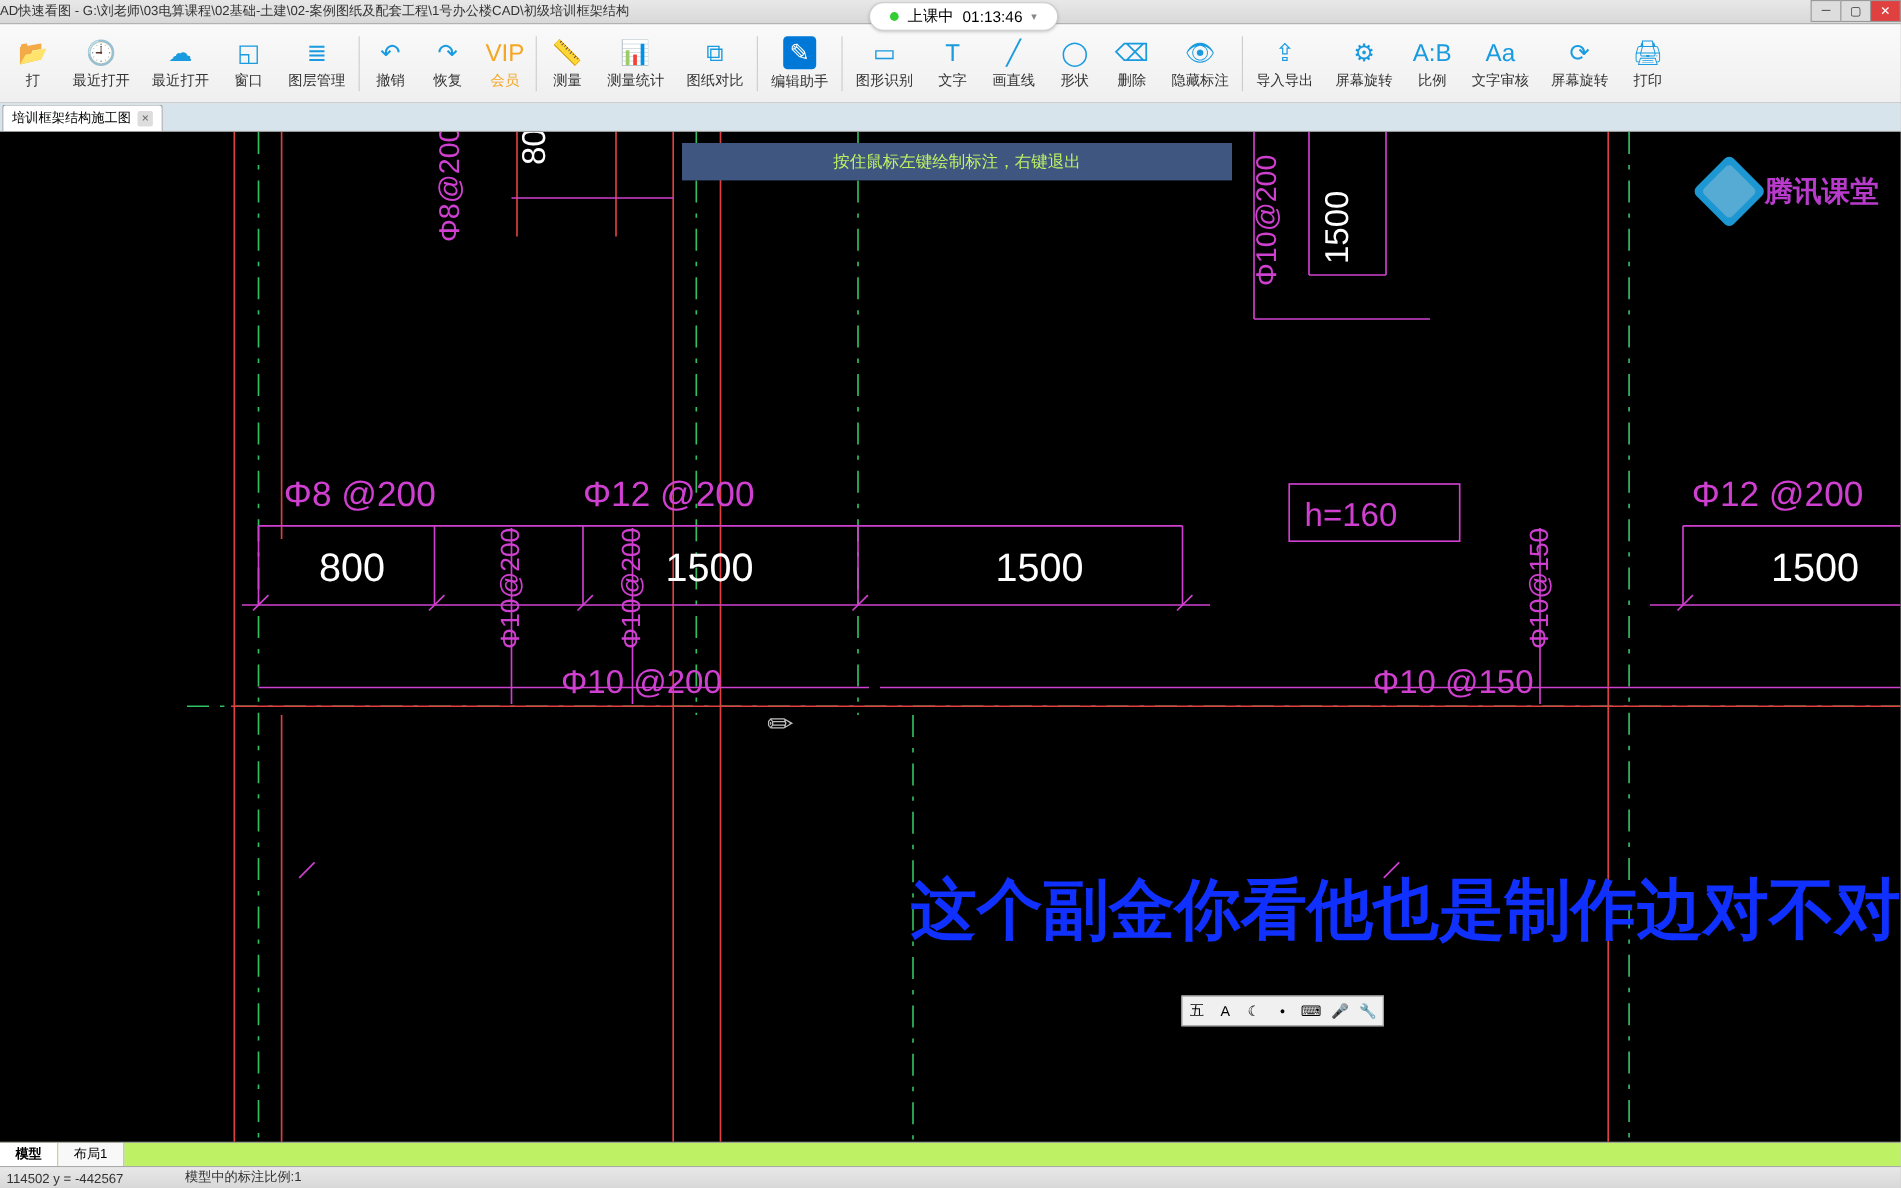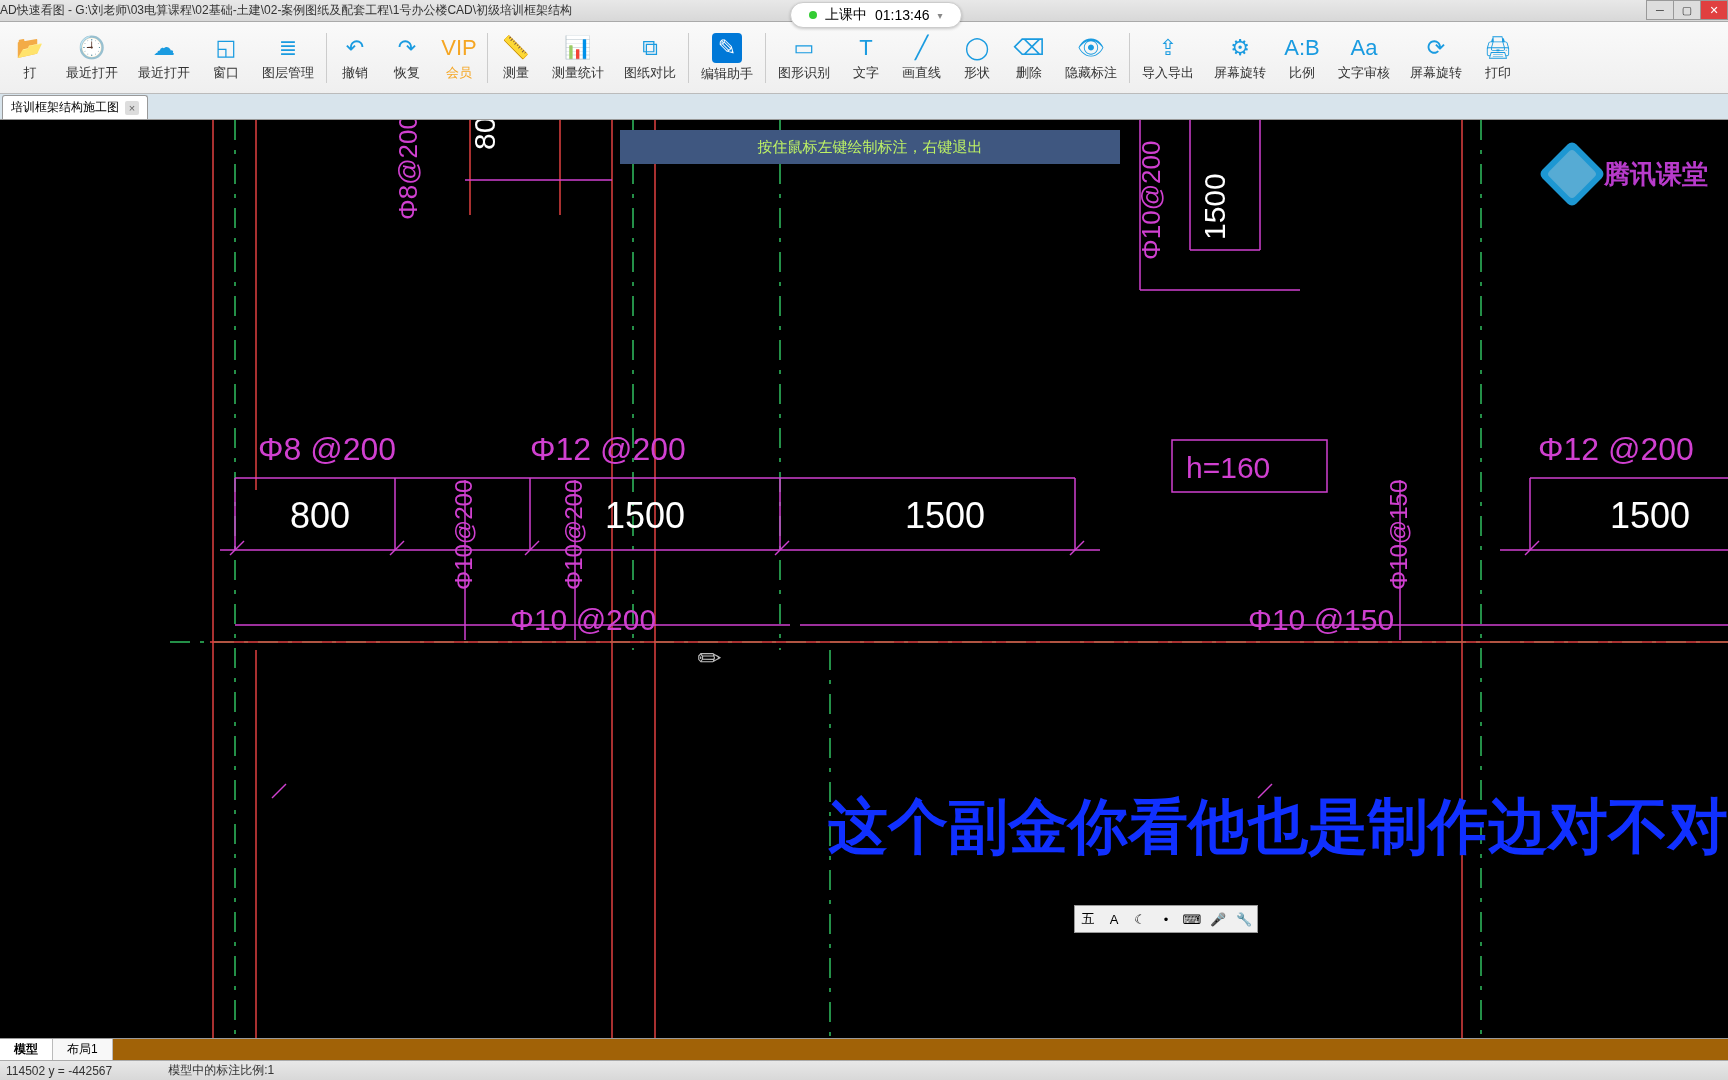--- a/index.html
+++ b/index.html
@@ -25,21 +25,21 @@
 .canvas-area { position: relative; width: 100%; height: calc(100% - 22px - 72px - 26px - 22px - 20px); background: #000; overflow: hidden; }
 .hint-bar { position: absolute; left: 620px; top: 10px; width: 500px; height: 34px; background: #3f5780; color: #bef264; font-size: 15px; display: flex; align-items: center; justify-content: center; z-index: 10; }
 .subtitle { position: absolute; left: 0; right: 0; bottom: 170px; text-align: right; font-size: 60px; font-weight: bold; color: #1030ff; z-index: 20; }
 .cursor-pen { position: absolute; left: 698px; top: 522px; color: #bbb; font-size: 28px; transform: rotate(-45deg); z-index: 15; }
 .float-tools { position: absolute; right: 470px; bottom: 105px; background: #f0f0f0; border: 1px solid #999; display: flex; padding: 3px; gap: 6px; z-index: 15; }
 .float-tools span { width: 20px; height: 20px; display: flex; align-items: center; justify-content: center; font-size: 13px; cursor: pointer; }
 .watermark { position: absolute; right: 20px; top: 30px; z-index: 30; display: flex; align-items: center; gap: 8px; opacity: 0.85; }
 .wm-logo { width: 48px; height: 48px; background: #23b2f7; transform: rotate(45deg); border-radius: 6px; position: relative; }
 .wm-logo::after { content: ''; position: absolute; inset: 6px; background: #fff; border-radius: 4px; opacity: .3; }
 .wm-text { font-size: 26px; color: #d946ef; font-weight: bold; }
-.bottom-tabs { height: 22px; background: #a16207; border-top: 1px solid #999; display: flex; align-items: center; font-size: 12px; }
+.bottom-tabs { height: 22px; background: #bef264; border-top: 1px solid #999; display: flex; align-items: center; font-size: 12px; }
 .bottom-tabs .btab { padding: 2px 14px; border-right: 1px solid #bbb; background: #f8f8f8; cursor: pointer; }
 .bottom-tabs .btab.active { background: #fff; font-weight: bold; }
 .status-bar { height: 20px; background: linear-gradient(#e8e8e8,#d8d8d8); border-top: 1px solid #aaa; display: flex; align-items: center; font-size: 12px; color: #333; padding: 0 6px; gap: 56px; }
 
 .cad { position: absolute; inset: 0; }
 .cad line { stroke-width: 1.5; }
 .magenta { stroke: #d040d0; }
 .red { stroke: #e04040; }
 .green-dash { stroke: #30c060; stroke-dasharray: 20 10 4 10; }
 .cad text { fill: #fff; font-family: Arial, sans-serif; }

